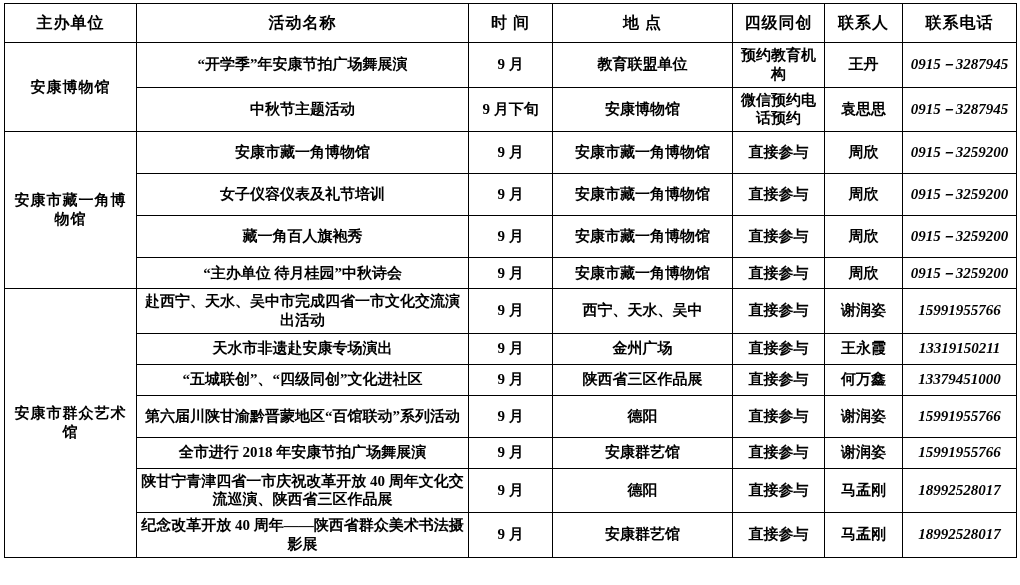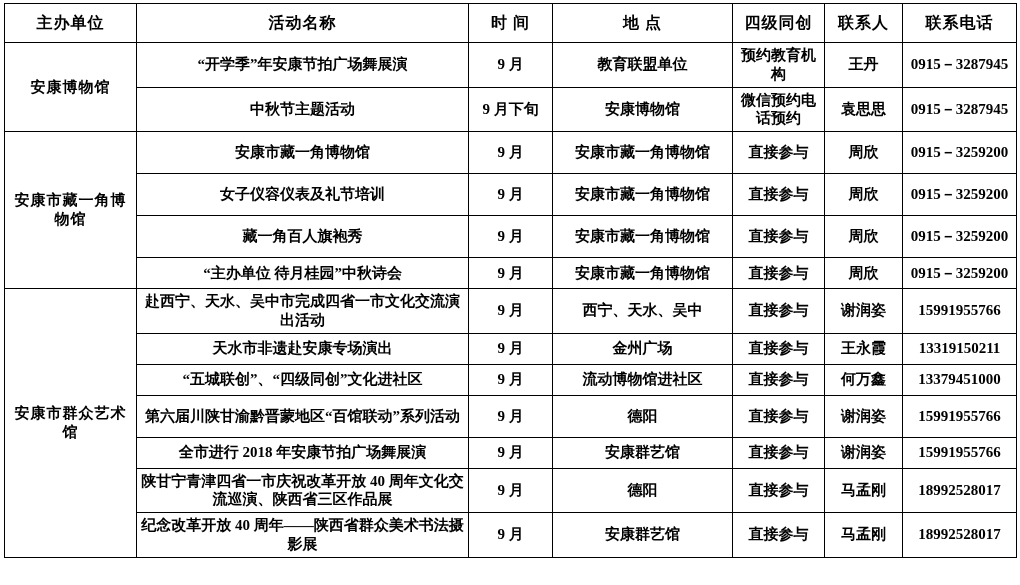--- a/index.html
+++ b/index.html
@@ -49,20 +49,21 @@
     font-size: 15.5px;
     padding-left: 4px;
     padding-right: 4px;
   }
   td.time, td.place, td.join, td.contact, td.phone {
     font-weight: bold;
     font-size: 15.5px;
   }
   td.phone {
     letter-spacing: 0px;
+    font-style: italic;
   }
   
   col.c-org    { width: 132px; }
   col.c-name   { width: 332px; }
   col.c-time   { width: 84px; }
   col.c-place  { width: 180px; }
   col.c-join   { width: 92px; }
   col.c-contact{ width: 78px; }
   col.c-phone  { width: 114px; }
 
@@ -161,21 +162,21 @@
         <td class="name">天水市非遗赴安康专场演出</td>
         <td class="time">9 月</td>
         <td class="place">金州广场</td>
         <td class="join">直接参与</td>
         <td class="contact">王永霞</td>
         <td class="phone">13319150211</td>
       </tr>
       <tr class="r-short">
         <td class="name">“五城联创”、“四级同创”文化进社区</td>
         <td class="time">9 月</td>
-        <td class="place">流动博物馆进社区</td>
+        <td class="place">陕西省三区作品展</td>
         <td class="join">直接参与</td>
         <td class="contact">何万鑫</td>
         <td class="phone">13379451000</td>
       </tr>
       <tr class="r-tall">
         <td class="name">第六届川陕甘渝黔晋蒙地区“百馆联动”系列活动</td>
         <td class="time">9 月</td>
         <td class="place">德阳</td>
         <td class="join">直接参与</td>
         <td class="contact">谢润姿</td>

